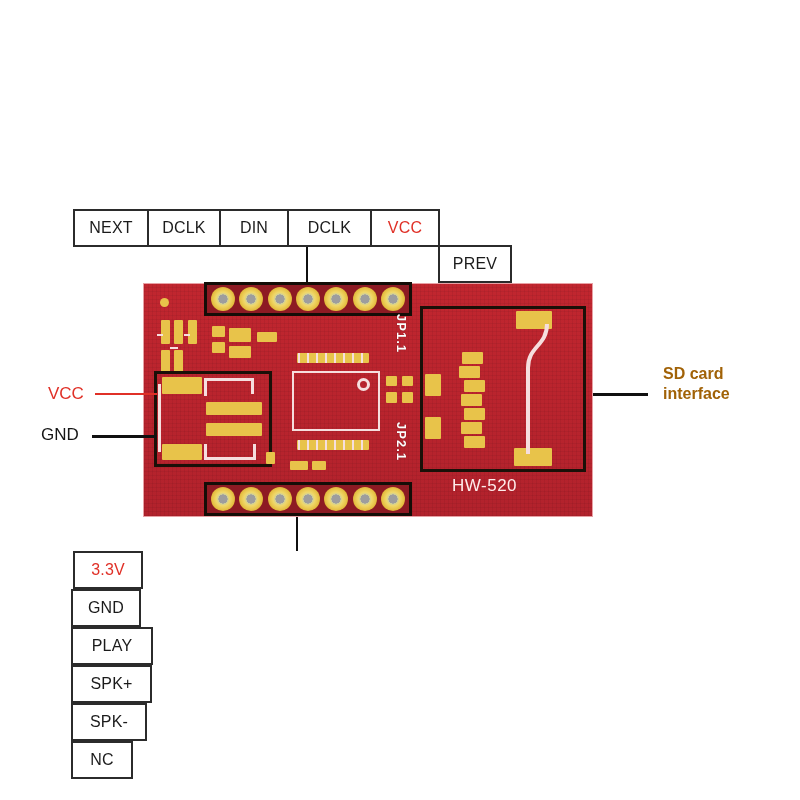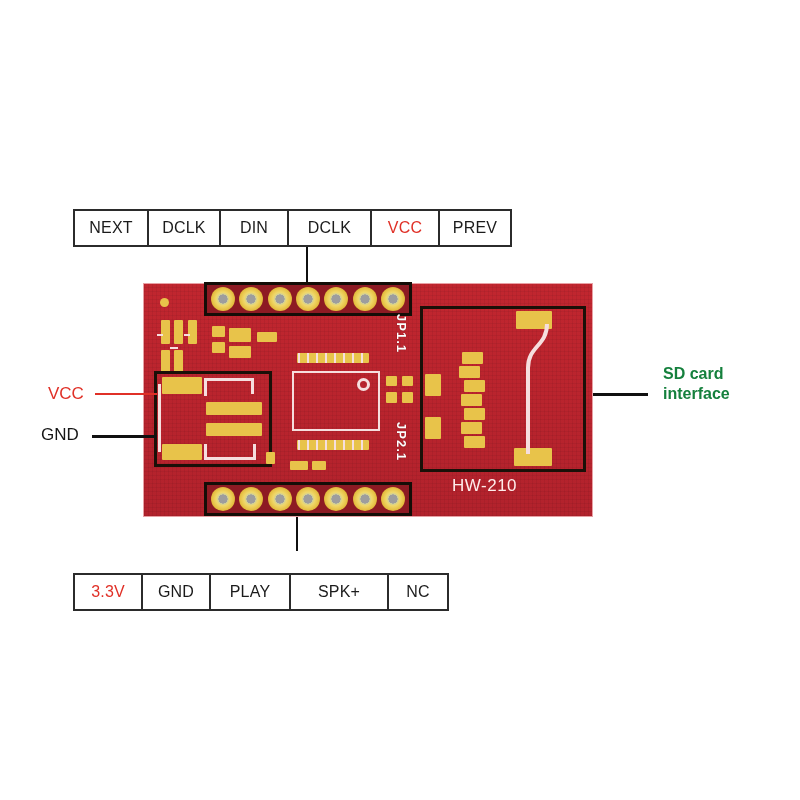--- a/index.html
+++ b/index.html
@@ -89,21 +89,21 @@
     white-space:nowrap;
   }
 
   
   .lline{position:absolute;background:#101010;}
   .lline.red{background:#e03027;}
   .callout{position:absolute;white-space:nowrap;}
   .callout.small{font-size:17px;color:#151515;}
   .callout.small.red{color:#e03027;}
   #sd-text{
-    position:absolute;font-size:16px;font-weight:bold;color:#15803d;
+    position:absolute;font-size:16px;font-weight:bold;color:#a16207;
     line-height:1.25;white-space:nowrap;
   }
 </style>
 </head>
 <body>
 
 <div id="stage">
 
   <div class="label-row" id="top-row" style="left:73px;top:209px;">
     <div class="pin-box" style="width: 76px; color: rgb(27, 27, 27);">
@@ -114,21 +114,21 @@
       </div>
     <div class="pin-box" style="width: 70px; color: rgb(27, 27, 27);">
         <span>DIN</span>
       </div>
     <div class="pin-box" style="width: 85px; color: rgb(27, 27, 27);">
         <span>DCLK</span>
       </div>
     <div class="pin-box red" style="width: 70px; color: rgb(224, 48, 39);">
         <span>VCC</span>
       </div>
-    <div class="pin-box" style="width: 74px; color: rgb(27, 27, 27);">
+    <div class="pin-box" style="width: 74px; color: rgb(27, 27, 27); margin-top: 36px;">
         <span>PREV</span>
       </div>
   </div>
 
   <div class="lline" style="left:306px;top:247px;width:2px;height:41px;"></div>
 
   <div id="board">
 
     <div class="hdr" style="left:60px;top:-2px;width:208px;height:34px;">
       <div class="pad"></div>
@@ -228,38 +228,44 @@
     <div class="gold" style="left:320px;top:96px;width:21px;height:12px;"></div>
     <div class="gold" style="left:317px;top:110px;width:21px;height:12px;"></div>
     <div class="gold" style="left:320px;top:124px;width:21px;height:12px;"></div>
     <div class="gold" style="left:317px;top:138px;width:21px;height:12px;"></div>
     <div class="gold" style="left:320px;top:152px;width:21px;height:12px;"></div>
 
     <svg style="position:absolute;left:370px;top:40px;width:48px;height:132px;overflow:visible;">
       <path d="M 33 0 C 33 22, 14 22, 14 44 L 14 130" fill="none" stroke="#f6dede" stroke-width="4"></path>
     </svg>
 
-    <div id="hw330" style="left:308px;top:192px;">HW-210</div>
+    <div id="hw330" style="left:308px;top:192px;">HW-520</div>
   </div>
 
   <div class="lline" style="left:296px;top:517px;width:2px;height:34px;"></div>
 
-  <div class="label-row" id="bottom-row" style="left:73px;top:573px;">
+  <div class="label-row" id="bottom-row" style="left:73px;top:551px;flex-direction:column;">
     <div class="pin-box red" style="width: 70px; color: rgb(224, 48, 39);">
         <span>3.3V</span>
       </div>
     <div class="pin-box" style="width: 70px; color: rgb(27, 27, 27);">
         <span>GND</span>
       </div>
     <div class="pin-box" style="width: 82px; color: rgb(27, 27, 27);">
         <span>PLAY</span>
       </div>
-    <div class="pin-box" style="width: 100px; color: rgb(27, 27, 27);">
+    <div class="pin-box" style="width: 81px; color: rgb(27, 27, 27);">
         <span>SPK+</span>
       </div>
+    <div class="pin-box squiggle" style="width: 76px; color: rgb(27, 27, 27);">
+      <span>SPK-</span>
+      <span class="sq">
+        
+      </span>
+    </div>
     <div class="pin-box" style="width: 62px; color: rgb(27, 27, 27);">
         <span>NC</span>
       </div>
   </div>
 
   <div class="callout small red" style="left:48px;top:384px;">VCC</div>
   <div class="lline red" style="left:95px;top:393px;width:62px;height:2px;"></div>
 
   <div class="callout small" style="left:41px;top:425px;">GND</div>
   <div class="lline" style="left:92px;top:435px;width:65px;height:3px;"></div>

